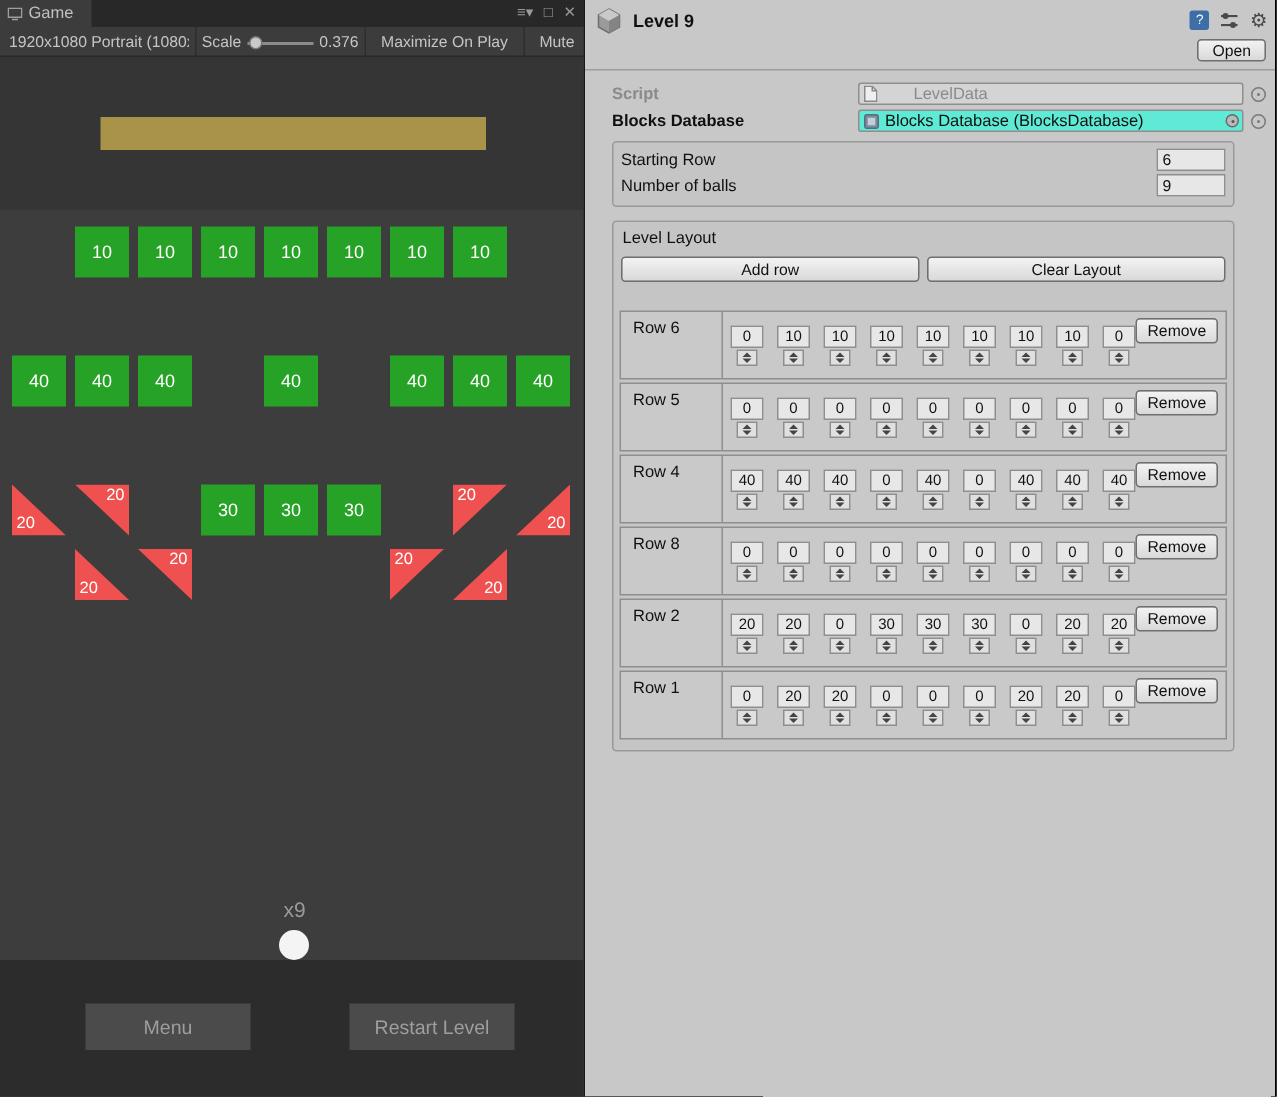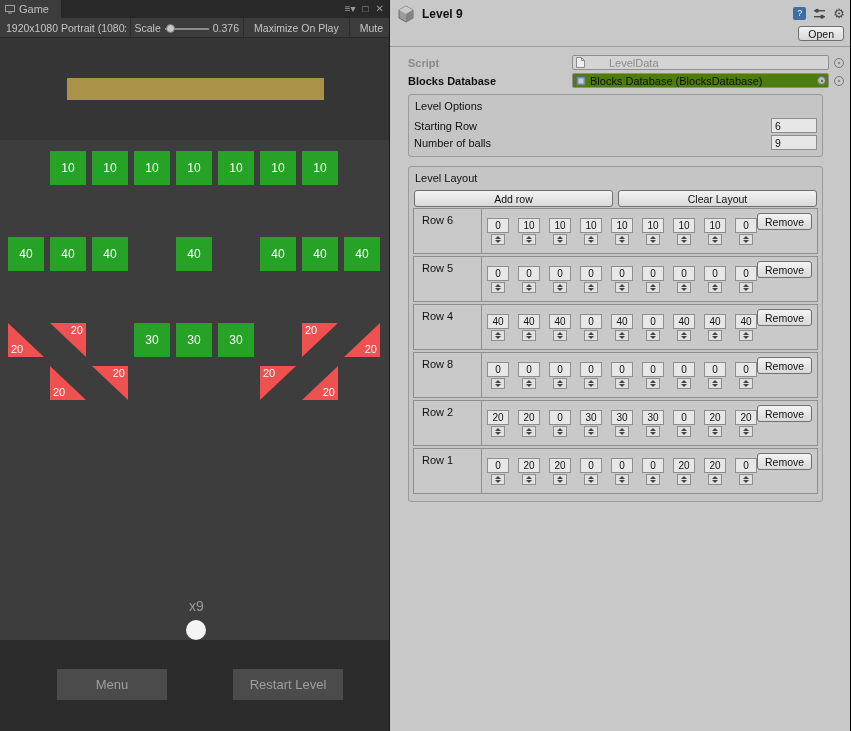--- a/index.html
+++ b/index.html
@@ -43,32 +43,32 @@
   .hicons{margin-left:auto;display:flex;gap:7px;align-items:center;}
   .help-ic{width:13px;height:13px;border-radius:2px;background:#3D6EA5;color:#FFF;font-size:9px;line-height:13px;text-align:center;}
   .gear-ic{font-size:13px;color:#4A4A4A;line-height:13px;}
   .hrow2{display:flex;justify-content:flex-end;padding:2px 1px 2px;}
   .btn{background:linear-gradient(#F3F3F3,#D9D9D9);border:1px solid #6F6F6F;border-radius:3px;font-size:10.5px;color:#101010;font-family:"Liberation Sans",sans-serif;}
   .open-btn{height:15px;padding:0 9px;line-height:12px;}
   .props{padding:7px 6px 4px 4px;}
   .prop-row{display:flex;align-items:center;height:17px;margin-bottom:1px;}
   .plabel{width:178px;padding-left:14px;white-space:nowrap;overflow:hidden;font-weight:bold;}
   .plabel.disabled{color:#8A8A8A;}
-  .ofield{flex:1;height:15px;background:#4d7c0f;border:1px solid #8E8E8E;border-radius:2px;display:flex;align-items:center;gap:4px;padding:0 14px 0 3px;position:relative;white-space:nowrap;overflow:hidden;}
+  .ofield{flex:1;height:15px;background:#5eead4;border:1px solid #8E8E8E;border-radius:2px;display:flex;align-items:center;gap:4px;padding:0 14px 0 3px;position:relative;white-space:nowrap;overflow:hidden;}
   .ofield.disabled{color:#8A8A8A;background:#D4D4D4;gap:24px;}
   .picker{position:absolute;right:2px;top:2px;width:9px;height:9px;border-radius:50%;border:1px solid #6A6A6A;background:#B9B9B9;}
   .picker::after{content:"";position:absolute;left:2.5px;top:2.5px;width:2px;height:2px;border-radius:50%;background:#555;}
   .preset-dot{flex:0 0 auto;width:10px;height:10px;border:1px solid #787878;border-radius:50%;margin-left:5px;position:relative;}
   .preset-dot::after{content:"";position:absolute;left:3px;top:3px;width:2px;height:2px;background:#787878;border-radius:50%;}
   .gbox{margin:0 27px 9px 18px;border:1px solid #9A9A9A;border-radius:3px;background:#C5C5C5;padding:3px 4px 5px;}
   .gtitle{padding:2px 2px 5px;}
   .optrow{display:flex;align-items:center;height:17px;padding:0 1px;}
   .olabel{flex:1;}
   .numfield{width:46px;height:15px;background:#E7E7E7;border:1px solid #8E8E8E;font-size:10.5px;padding:1px 3px;}
-  .btnrow{display:flex;gap:5px;margin:1px 1px 1px;align-items:flex-end;}
+  .btnrow{display:flex;gap:5px;margin:1px 1px 19px;align-items:flex-end;}
   .btnrow .btn{flex:1;height:17px;}
   .lrow{display:flex;border:1px solid #8E8E8E;background:#C9C9C9;margin-bottom:2px;height:46px;}
   .lrow-label{flex:0 0 68px;border-right:1px solid #8E8E8E;padding:5px 16px 0 8px;}
   .lrow-cells{display:flex;gap:9px;align-items:center;padding-left:5px;}
   .cell{width:22px;display:flex;flex-direction:column;align-items:center;gap:1px;}
   .cellnum{width:22px;height:15px;background:#E7E7E7;border:1px solid #8E8E8E;text-align:center;font-size:10px;line-height:13px;}
   .stepper{width:14px;height:11px;background:#E0E0E0;border:1px solid #8E8E8E;display:flex;flex-direction:column;align-items:center;justify-content:center;gap:1px;}
   .arr-up{width:0;height:0;border-left:3px solid transparent;border-right:3px solid transparent;border-bottom:3px solid #444;}
   .arr-dn{width:0;height:0;border-left:3px solid transparent;border-right:3px solid transparent;border-top:3px solid #444;}
   .remove-btn{margin-left:auto;margin-right:5px;margin-top:4px;height:17px;padding:0 7px;}
@@ -238,21 +238,20 @@
             <rect x="2.5" y="2.5" width="5" height="5" fill="#C3CEDA"></rect>
           </svg>
           <span>Blocks Database (BlocksDatabase)</span>
           <span class="picker"></span>
         </div>
         <span class="preset-dot"></span>
       </div>
     </div>
 
     <div class="gbox">
-      <div class="gtitle">Level Options</div>
       <div class="optrow">
         <span class="olabel">Starting Row</span>
         <div class="numfield">6</div>
       </div>
       <div class="optrow">
         <span class="olabel">Number of balls</span>
         <div class="numfield">9</div>
       </div>
     </div>
 

